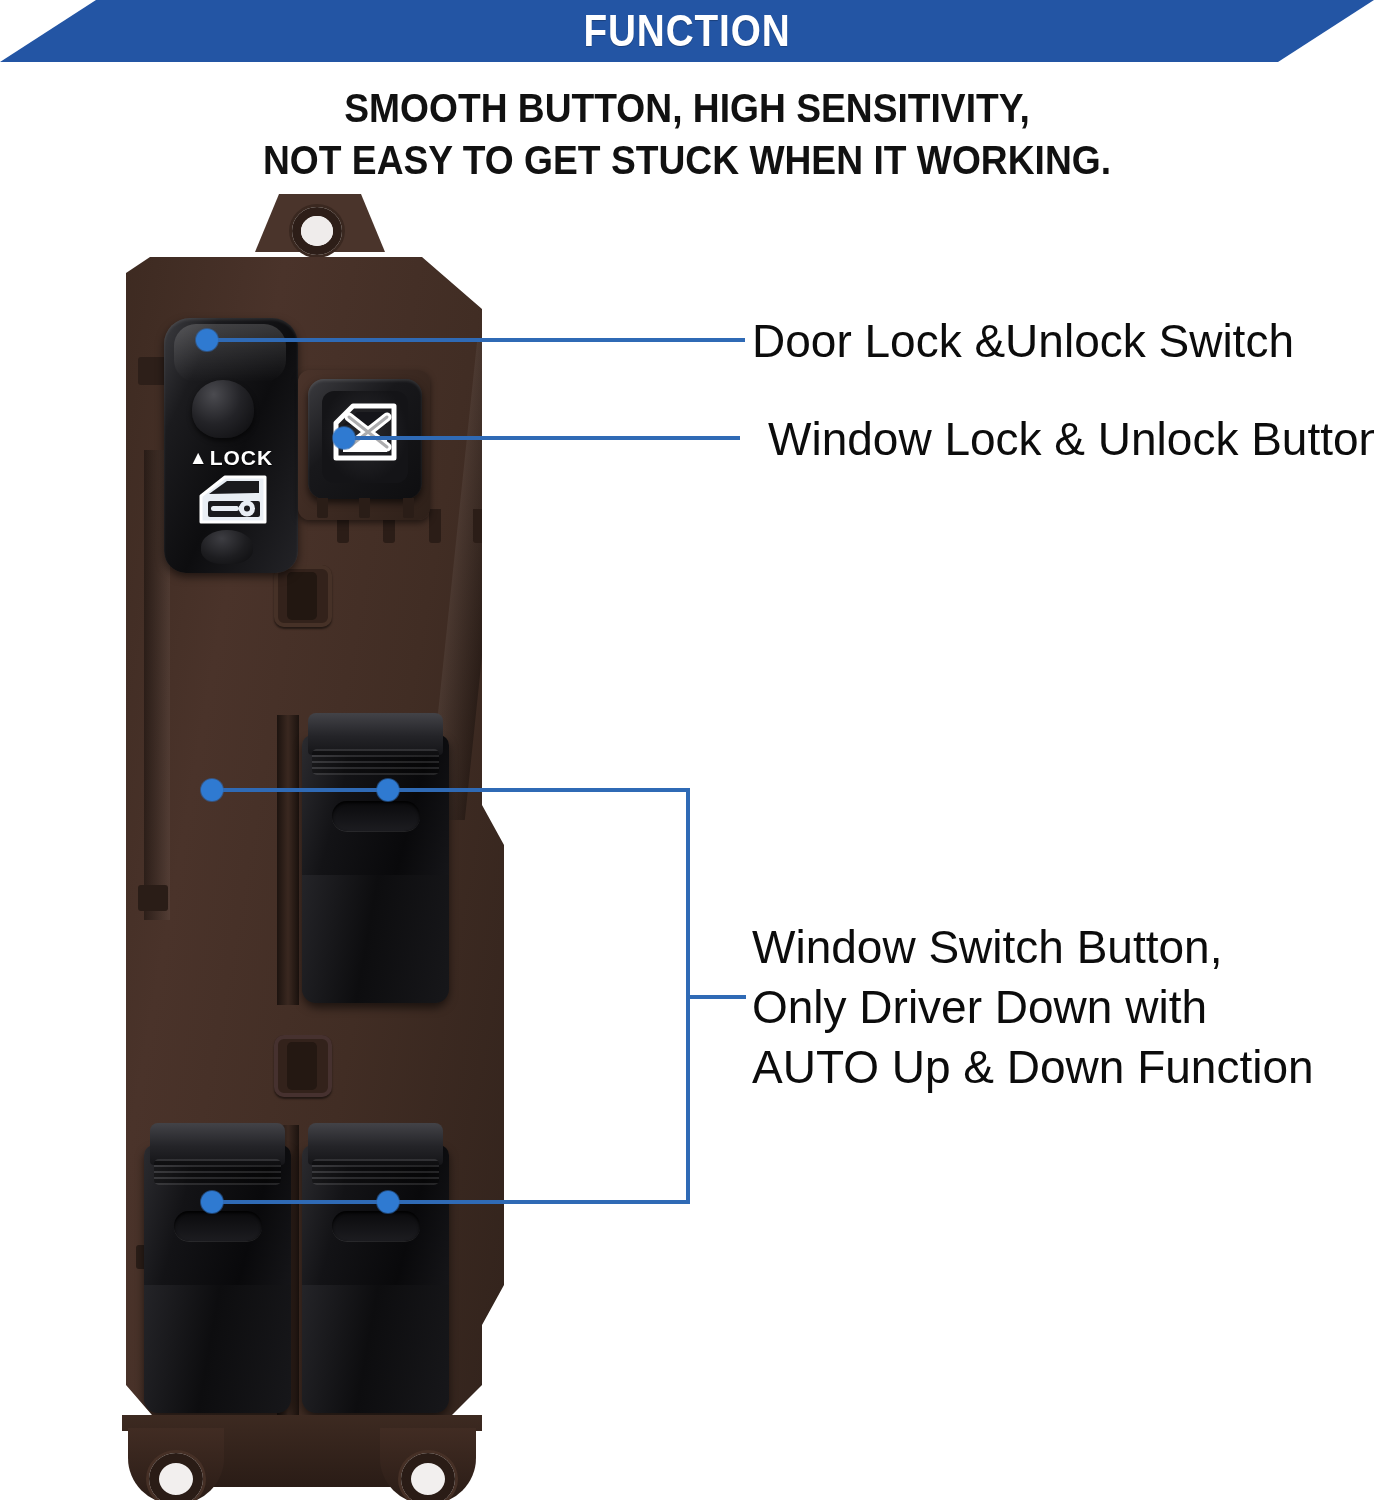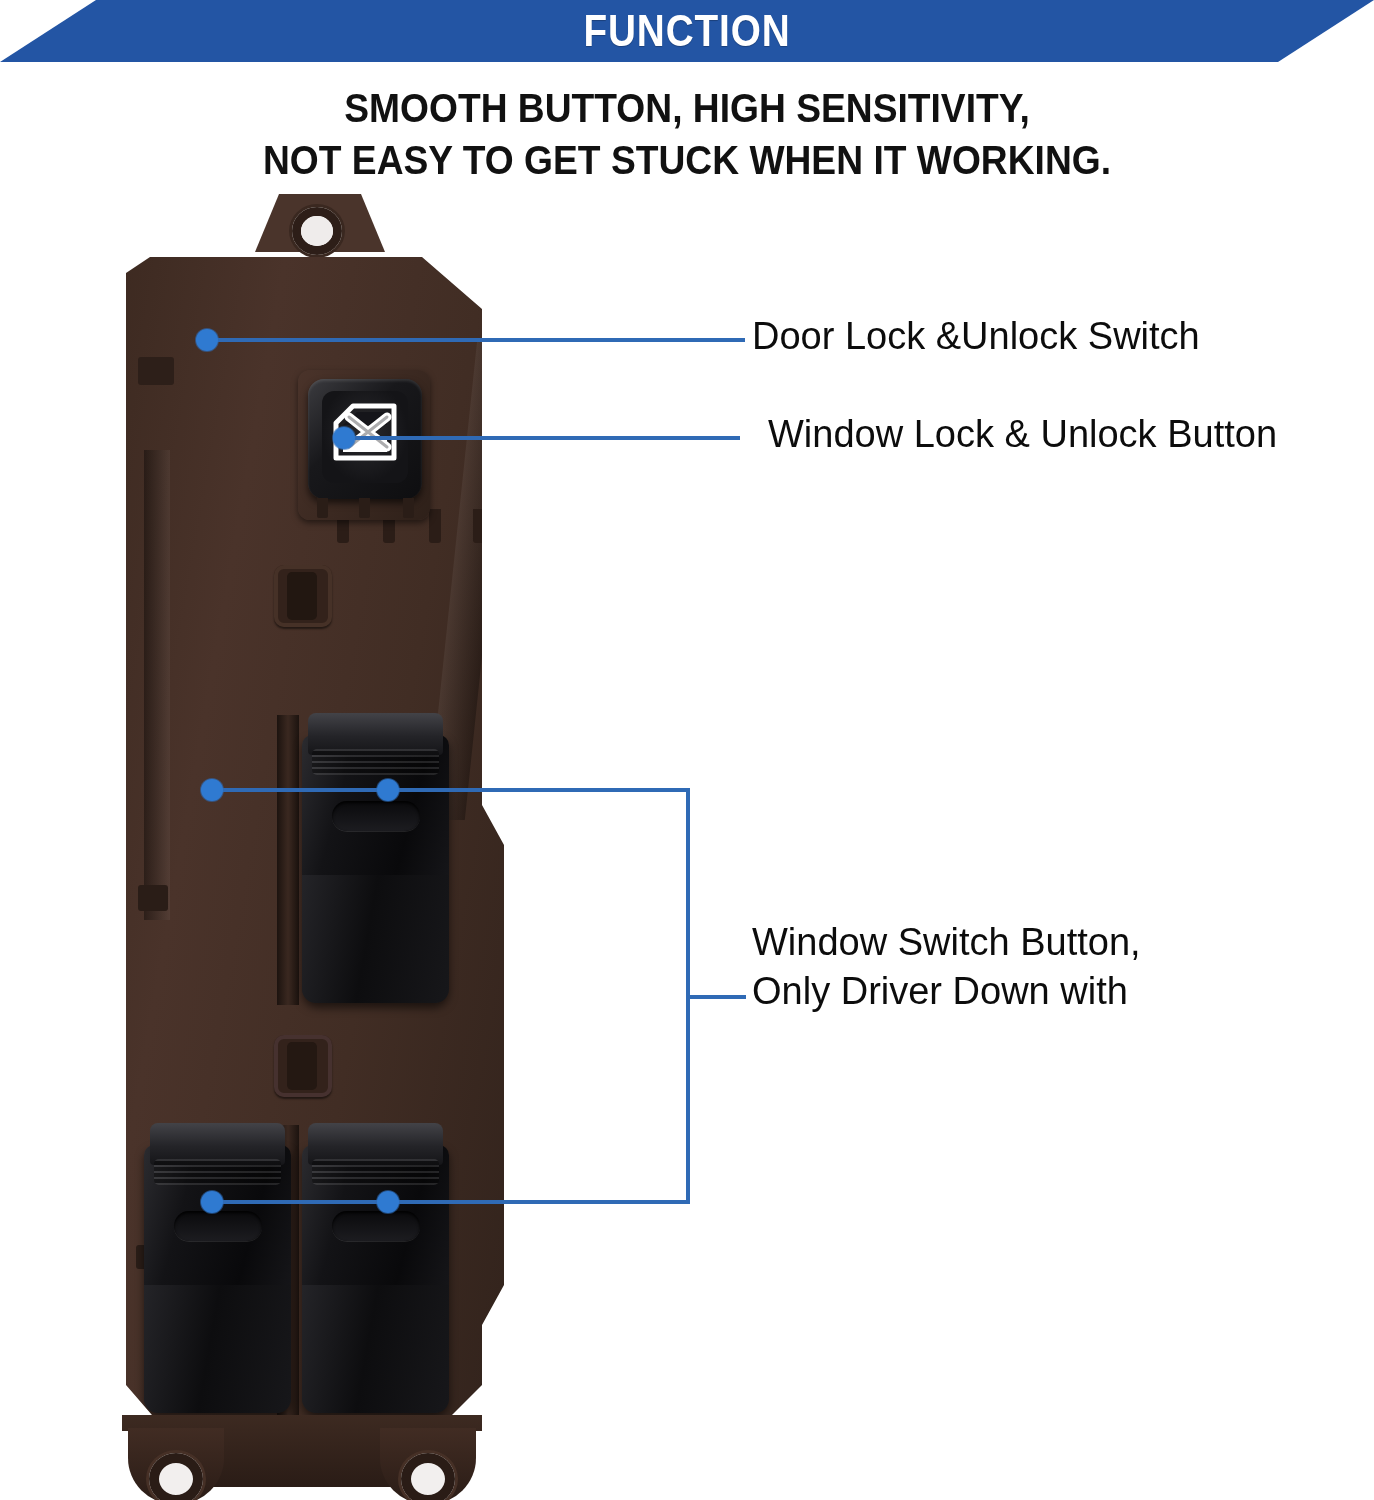--- a/index.html
+++ b/index.html
@@ -258,21 +258,21 @@
   
   .cl-line{ position:absolute; background:#2f6ab5; }
   .cl-h{ height:4px; }
   .cl-v{ width:4px; }
   .cl-dot{
     position:absolute; width:22px; height:22px; border-radius:50%;
     background:#2f7ad1; box-shadow:0 0 0 1px rgba(47,106,181,.6);
   }
   .cl-label{
     position:absolute; color:#0c0c0c;
-    font-size:38px; line-height:1.30;
+    font-size:46px; line-height:1.30;
     font-family:"Liberation Sans Narrow","Liberation Sans",sans-serif;
     white-space:nowrap;
   }
 </style>
 </head>
 <body>
 
 <div class="banner-wrap">
   <div class="banner-shadow"></div>
   <div class="banner"></div>
@@ -299,20 +299,41 @@
     <div class="fingers">
       <i style="left:0px"></i>
         <i style="left:46px"></i>
         <i style="left:92px"></i>
         <i style="left:136px"></i>
     </div>
 
     <div class="boss"></div>
     <div class="boss2"></div>
 
+    <div class="lock-switch">
+      <div class="gloss"></div>
+      <div class="lock-knob"></div>
+      <div class="lock-text">
+        <span class="tri">▲</span><span>LOCK</span>
+      </div>
+      <div class="door-icon">
+        <svg viewBox="0 0 76 58" width="76" height="58">
+          <path d="M6 26 L30 7 L70 7 L70 52 L6 52 Z" fill="#e9eef4" stroke="#ffffff" stroke-width="3" stroke-linejoin="round"></path>
+          <path d="M14 24 L32 11 L64 11 L64 23 L14 24 Z" fill="#1a1a1d"></path>
+          <rect x="13" y="31" width="52" height="16" rx="2" fill="#1a1a1d"></rect>
+          <g fill="#e9eef4">
+            <rect x="16" y="36" width="28" height="5" rx="2.5"></rect>
+            <circle cx="52" cy="38.5" r="8"></circle>
+            <rect x="44" y="36" width="12" height="5"></rect>
+          </g>
+          <circle cx="52" cy="38.5" r="3" fill="#1a1a1d"></circle>
+        </svg>
+      </div>
+      <div class="lock-knob-lower"></div>
+    </div>
 
     <div class="winlock-housing"></div>
     <div class="winlock-btn">
       <div class="dish"></div>
       <div class="winlock-icon">
         <svg viewBox="0 0 68 62" width="68" height="62">
           <path d="M5 22 L22 5 L63 5 L63 57 L5 57 Z" fill="none" stroke="#ffffff" stroke-width="5" stroke-linejoin="round"></path>
           <path d="M12 24 L26 11 L56 11 L56 24 Z" fill="#15151a"></path>
           <rect x="12" y="38" width="44" height="13" fill="#ffffff"></rect>
           <path d="M18 16 L56 46 M56 16 L18 46" stroke="#ffffff" stroke-width="9" stroke-linecap="round"></path>
@@ -374,13 +395,14 @@
 <div class="cl-line cl-h" style="left:686px; top:995px; width:60px;"></div>
 
 <div class="cl-dot" style="left:201px; top:779px;"></div>
 <div class="cl-dot" style="left:377px; top:779px;"></div>
 <div class="cl-dot" style="left:201px; top:1191px;"></div>
 <div class="cl-dot" style="left:377px; top:1191px;"></div>
 
 <div class="cl-label" style="left:752px; top:918px;">
   <div>Window Switch Button,</div>
   <div>Only Driver Down with</div>
+  <div>AUTO Up &amp; Down Function</div>
 </div>
 
 </body></html>

